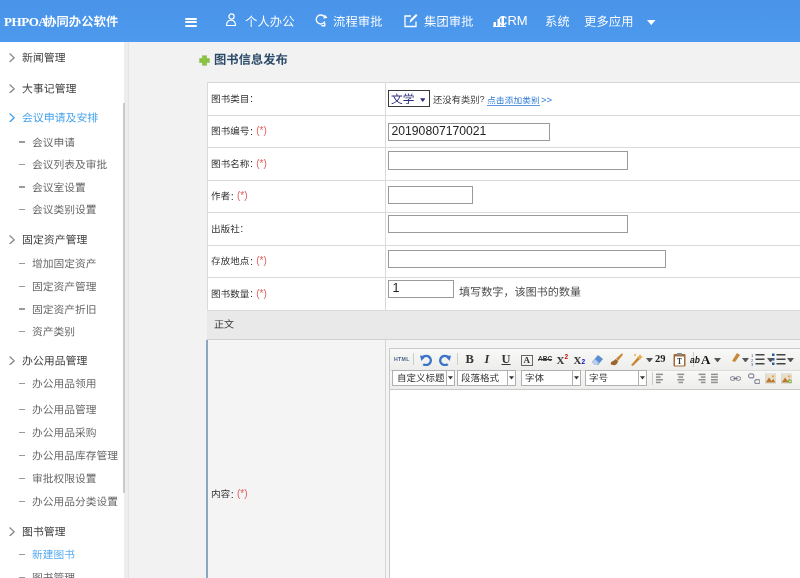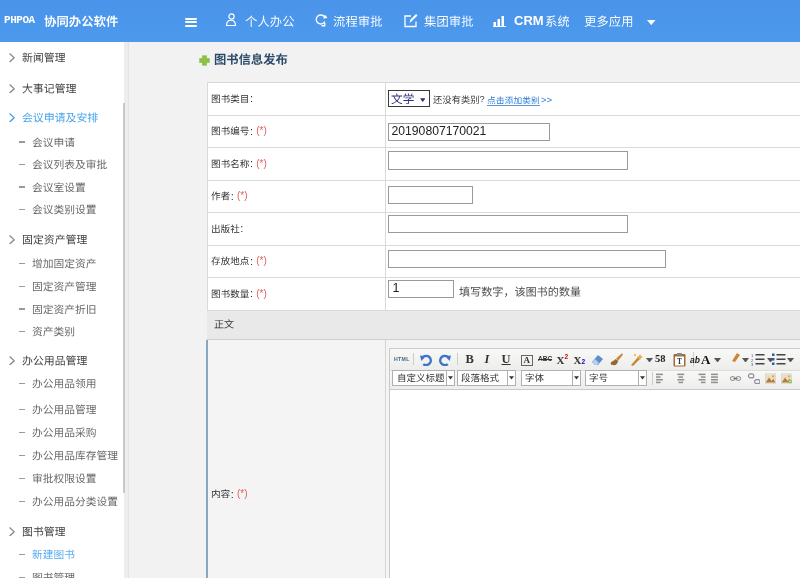--- a/index.html
+++ b/index.html
@@ -406,21 +406,21 @@
           <use href="#b4E66" x="200"></use>
           <use href="#b4FE1" x="400"></use>
           <use href="#b606F" x="600"></use>
           <use href="#b53D1" x="800"></use>
           <use href="#b5E03" x="1000"></use>
         </g>
 </defs>
     </svg>
 <div class="abs" style="left:128px;top:42px;width:672px;height:536px;background:#f2f2f3"></div>
 <div class="abs" style="left:0;top:0;width:800px;height:42px;background:linear-gradient(#4a94e9,#4c99ee)"></div>
-<span class="a" style="left:4px;top:14.5px;font-size:11px;color:#fff;font-weight:bold;font-family:Liberation Mono, monospace;letter-spacing:-0.45px;">PHPOA</span>
+<span class="a" style="left:4px;top:14.5px;font-size:13px;color:#fff;font-weight:bold;font-family:Liberation Serif, serif;letter-spacing:-0.45px;">PHPOA</span>
 <svg class="z" style="left:44.2px;top:14.6px;width:74.4px;height:12.4px" viewBox="0 -176 1200 200">
       <use href="#b_logo" fill="#ffffff"></use>
     </svg>
 <div class="abs" style="left:185px;top:17.5px;width:12px;height:2px;background:#fff;border-radius:1px"></div>
 <div class="abs" style="left:185px;top:21.0px;width:12px;height:2px;background:#fff;border-radius:1px"></div>
 <div class="abs" style="left:185px;top:24.5px;width:12px;height:2px;background:#fff;border-radius:1px"></div>
 <svg class="z" style="left:224.5px;top:13px;width:12px;height:13.5px" viewBox="0 0 24 27">
 <circle cx="13" cy="7" r="5.2" fill="none" stroke="#fff" stroke-width="2.4"></circle>
 <path d="M3 25 C3 17 7 14.5 12 14.5 C17 14.5 21 17 21 25 Z" fill="none" stroke="#fff" stroke-width="2.4"></path>
     </svg>
@@ -441,21 +441,21 @@
     </svg>
 <svg class="z" style="left:424px;top:15.1px;width:49.6px;height:12.4px" viewBox="0 -176 800 200">
       <use href="#t_jtsp" fill="#ffffff"></use>
     </svg>
 <svg class="z" style="left:493px;top:15px;width:14px;height:12px" viewBox="0 0 28 24">
 <rect x="1" y="14" width="5" height="9" fill="#fff"></rect>
       <rect x="9" y="8" width="5" height="15" fill="#fff"></rect>
 <rect x="17" y="2" width="5" height="21" fill="#fff"></rect>
       <rect x="0" y="22" width="26" height="2" fill="#fff"></rect>
     </svg>
-<span class="a" style="left:514px;top:14.4px;font-size:13px;color:#fff;font-weight:bold;font-family:'Liberation Sans',sans-serif;">CRM</span>
+<span class="a" style="left:498px;top:14.4px;font-size:13px;color:#fff;font-weight:normal;font-family:'Liberation Sans',sans-serif;">CRM</span>
 <svg class="z" style="left:544.5px;top:15.1px;width:24.8px;height:12.4px" viewBox="0 -176 400 200">
       <use href="#t_xt" fill="#ffffff"></use>
     </svg>
 <svg class="z" style="left:584px;top:15.1px;width:49.6px;height:12.4px" viewBox="0 -176 800 200">
       <use href="#t_gdyy" fill="#ffffff"></use>
     </svg>
 <svg class="z" style="left:647px;top:19.5px;width:8.5px;height:5.2px" viewBox="0 0 10 6">
       <path d="M0 0 L10 0 L5 6 Z" fill="#fff"></path>
     </svg>
 <div class="abs" style="left:0;top:42px;width:128px;height:536px;background:#fff"></div>
@@ -685,21 +685,21 @@
 <path d="M13 11 L24 1 C26 -1 29 2 27 4 L17 16 Z" fill="#c8883a"></path>
     </svg>
 <svg class="z" style="left:630px;top:353px;width:14px;height:13px" viewBox="0 0 28 26">
 <path d="M2 24 L16 8 L20 12 L6 26 Z" fill="#c8883a"></path>
 <path d="M20 2 l2 4 l4 2 l-4 2 l-2 4 l-2-4 l-4-2 l4-2 Z" fill="#e8a84a"></path>
 <circle cx="10" cy="4" r="2" fill="#e8a84a"></circle>
     </svg>
 <svg class="z" style="left:645.5px;top:357.5px;width:7px;height:4.5px" viewBox="0 0 7 4.5">
       <path d="M0 0 L7 0 L3.5 4.5 Z" fill="#555"></path>
     </svg>
-<span class="a" style="left:655px;top:353.9px;font-size:10.5px;color:#222;font-weight:bold;font-family:'Liberation Serif',sans-serif;">58</span>
+<span class="a" style="left:655px;top:353.9px;font-size:10.5px;color:#222;font-weight:bold;font-family:'Liberation Serif',sans-serif;">29</span>
 <svg class="z" style="left:673px;top:352.5px;width:13px;height:14px" viewBox="0 0 26 28">
 <rect x="1" y="2" width="24" height="25" rx="2" fill="#a06a3a"></rect>
       <rect x="8" y="0" width="10" height="5" rx="1" fill="#888"></rect>
 <rect x="4" y="7" width="18" height="18" fill="#fff"></rect>
 <text x="13" y="22" font-size="15" font-weight="bold" text-anchor="middle" fill="#333" font-family="Liberation Serif">T</text>
     </svg>
 <div class="abs" style="left:692.5px;top:352px;width:1px;height:15px;background:#ccc"></div>
 <span class="a" style="left:701px;top:352.6px;font-size:13px;color:#111;font-weight:bold;font-family:'Liberation Serif',sans-serif;">A</span>
 <svg class="z" style="left:714px;top:357.5px;width:7px;height:4.5px" viewBox="0 0 7 4.5">
       <path d="M0 0 L7 0 L3.5 4.5 Z" fill="#555"></path>

